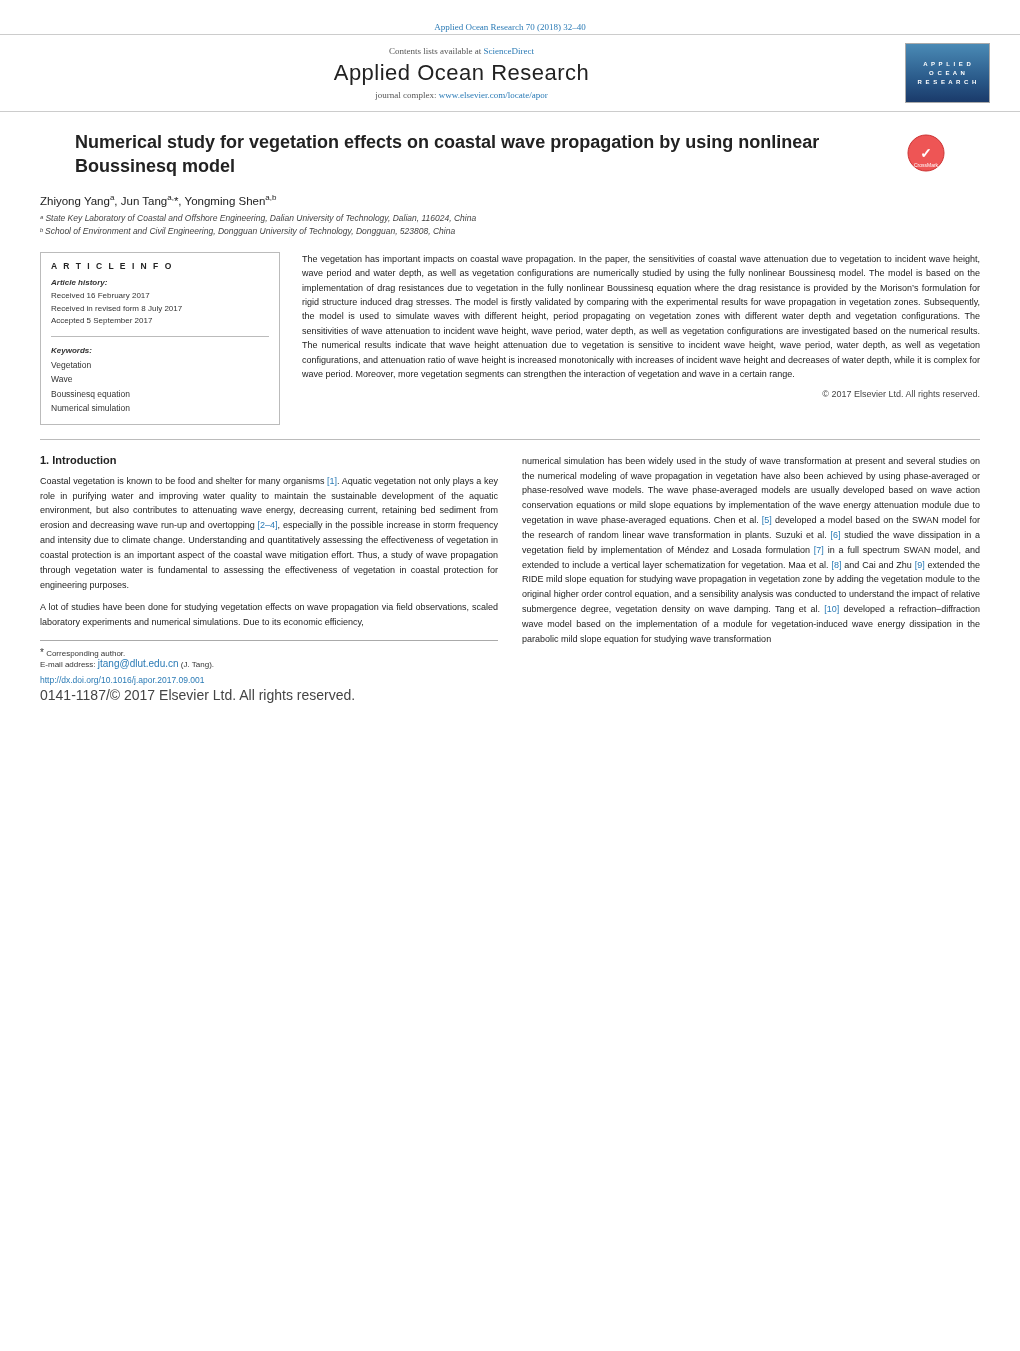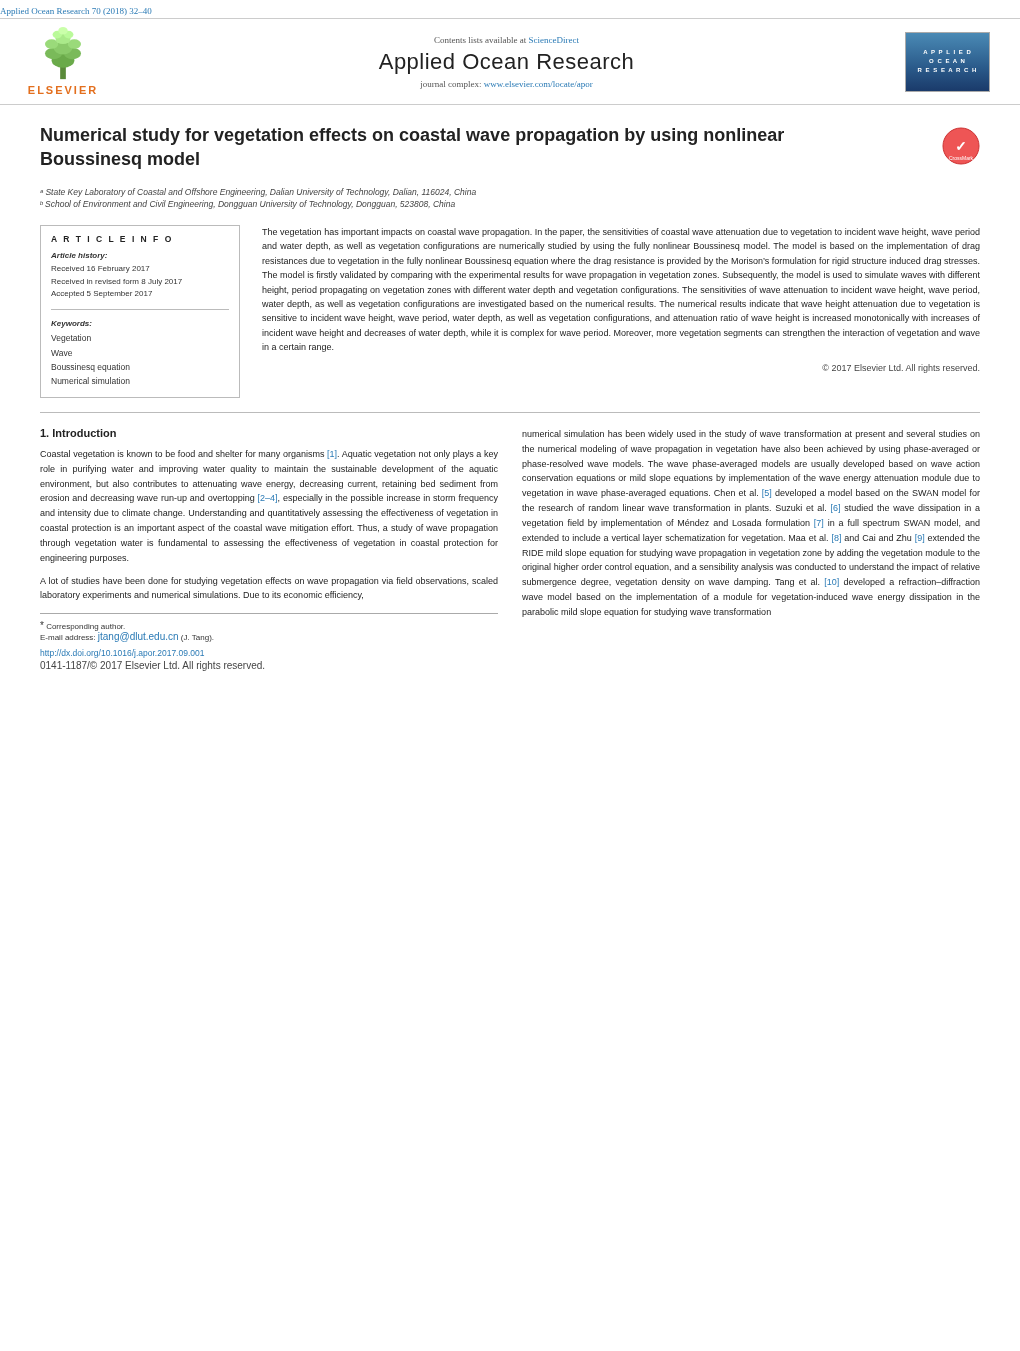--- a/index.html
+++ b/index.html
@@ -14,24 +14,24 @@
 
     .page-wrapper {
       width: 1020px;
       min-height: 1351px;
       background: #fff;
       padding: 0;
     }
 
     
     .journal-top-bar {
-      text-align: left;
+      text-align: center;
       font-size: 9px;
       color: #2a7ab5;
-      padding: 6px 0 2px 0;
+      padding: 22px 0 2px 0;
       font-style: normal;
     }
 
     .journal-header {
       display: flex;
       align-items: center;
       justify-content: space-between;
       padding: 8px 30px 8px 18px;
       border-top: 1px solid #ccc;
       border-bottom: 1px solid #ccc;
@@ -109,21 +109,21 @@
       line-height: 1.4;
     }
 
     .main-content {
       padding: 18px 40px 10px 40px;
     }
 
     .paper-title-section {
       display: flex;
       align-items: flex-start;
-      justify-content: space-between;
+      justify-content: center;
       margin-bottom: 10px;
       padding-bottom: 4px;
     }
 
     .paper-title {
       font-size: 18px;
       font-weight: bold;
       color: #222;
       line-height: 1.35;
       flex: 1;
@@ -160,21 +160,21 @@
       font-family: Arial, sans-serif;
     }
 
     .two-column {
       display: flex;
       gap: 22px;
       margin-bottom: 10px;
     }
 
     .left-column {
-      width: 200px;
+      width: 240px;
       flex-shrink: 0;
     }
 
     .right-column {
       flex: 1;
     }
 
     .article-info-box {
       border: 1px solid #bbb;
       padding: 8px 10px;
@@ -290,56 +290,38 @@
     }
 
     .doi-link {
       color: #2a7ab5;
       text-decoration: none;
       font-size: 8.5px;
       font-family: Arial, sans-serif;
     }
 
     .issn-line {
-      font-size: 10px;
+      font-size: 14px;
       color: #444;
       font-family: Arial, sans-serif;
       margin-top: 2px;
     }
 
   </style>
 </head>
 <body>
 
 <div class="page-wrapper">
 
   <div class="journal-top-bar">
     <span>Applied Ocean Research 70 (2018) 32–40</span>
   </div>
 
   <div class="journal-header">
 
-    <div class="elsevier-logo">
-      <svg class="elsevier-tree" viewBox="0 0 60 58" xmlns="http://www.w3.org/2000/svg">
-
-        <rect x="27" y="40" width="6" height="15" fill="#5a8a3a"></rect>
-
-        <ellipse cx="30" cy="35" rx="12" ry="8" fill="#6aaa4a"></ellipse>
-        <ellipse cx="20" cy="28" rx="9" ry="6" fill="#7aba5a"></ellipse>
-        <ellipse cx="40" cy="28" rx="9" ry="6" fill="#7aba5a"></ellipse>
-        <ellipse cx="30" cy="22" rx="10" ry="7" fill="#8aca6a"></ellipse>
-        <ellipse cx="18" cy="18" rx="7" ry="5" fill="#9ada7a"></ellipse>
-        <ellipse cx="42" cy="18" rx="7" ry="5" fill="#9ada7a"></ellipse>
-        <ellipse cx="30" cy="12" rx="8" ry="6" fill="#aaea8a"></ellipse>
-        <ellipse cx="24" cy="8" rx="5" ry="4" fill="#bafa9a"></ellipse>
-        <ellipse cx="36" cy="8" rx="5" ry="4" fill="#bafa9a"></ellipse>
-        <ellipse cx="30" cy="4" rx="5" ry="4" fill="#caffaa"></ellipse>
-      </svg>
-      <div class="elsevier-label">ELSEVIER</div>
-    </div>
 
     <div class="journal-center">
       <div class="contents-available">
         <span>Contents lists available at </span>
         <a href="#">ScienceDirect</a>
       </div>
       <div class="journal-title-main">Applied Ocean Research</div>
       <div class="journal-homepage">
         <span>journal complex: </span>
         <a href="#">www.elsevier.com/locate/apor</a>
@@ -361,20 +343,23 @@
     <div class="paper-title-section">
       <div class="paper-title">Numerical study for vegetation effects on coastal wave propagation by using nonlinear Boussinesq model</div>
 
       <svg class="crossmark-logo" viewBox="0 0 38 38" xmlns="http://www.w3.org/2000/svg">
         <circle cx="19" cy="19" r="18" fill="#e55" stroke="#c33" stroke-width="1"></circle>
         <text x="19" y="24" font-size="14" font-family="Arial" font-weight="bold" fill="white" text-anchor="middle">✓</text>
         <text x="19" y="33" font-size="5" font-family="Arial" fill="white" text-anchor="middle">CrossMark</text>
       </svg>
     </div>
 
+    <div class="authors">
+      <span>Zhiyong Yang</span><sup class="author-sup">a</sup><span>, Jun Tang</span><sup class="author-sup">a,</sup><span>*, Yongming Shen</span><sup class="author-sup">a,b</sup>
+    </div>
 
     <div class="affiliations">
       <div>ᵃ State Key Laboratory of Coastal and Offshore Engineering, Dalian University of Technology, Dalian, 116024, China</div>
       <div>ᵇ School of Environment and Civil Engineering, Dongguan University of Technology, Dongguan, 523808, China</div>
     </div>
 
     <div class="two-column">
 
       <div class="left-column">
         <div class="article-info-box">

